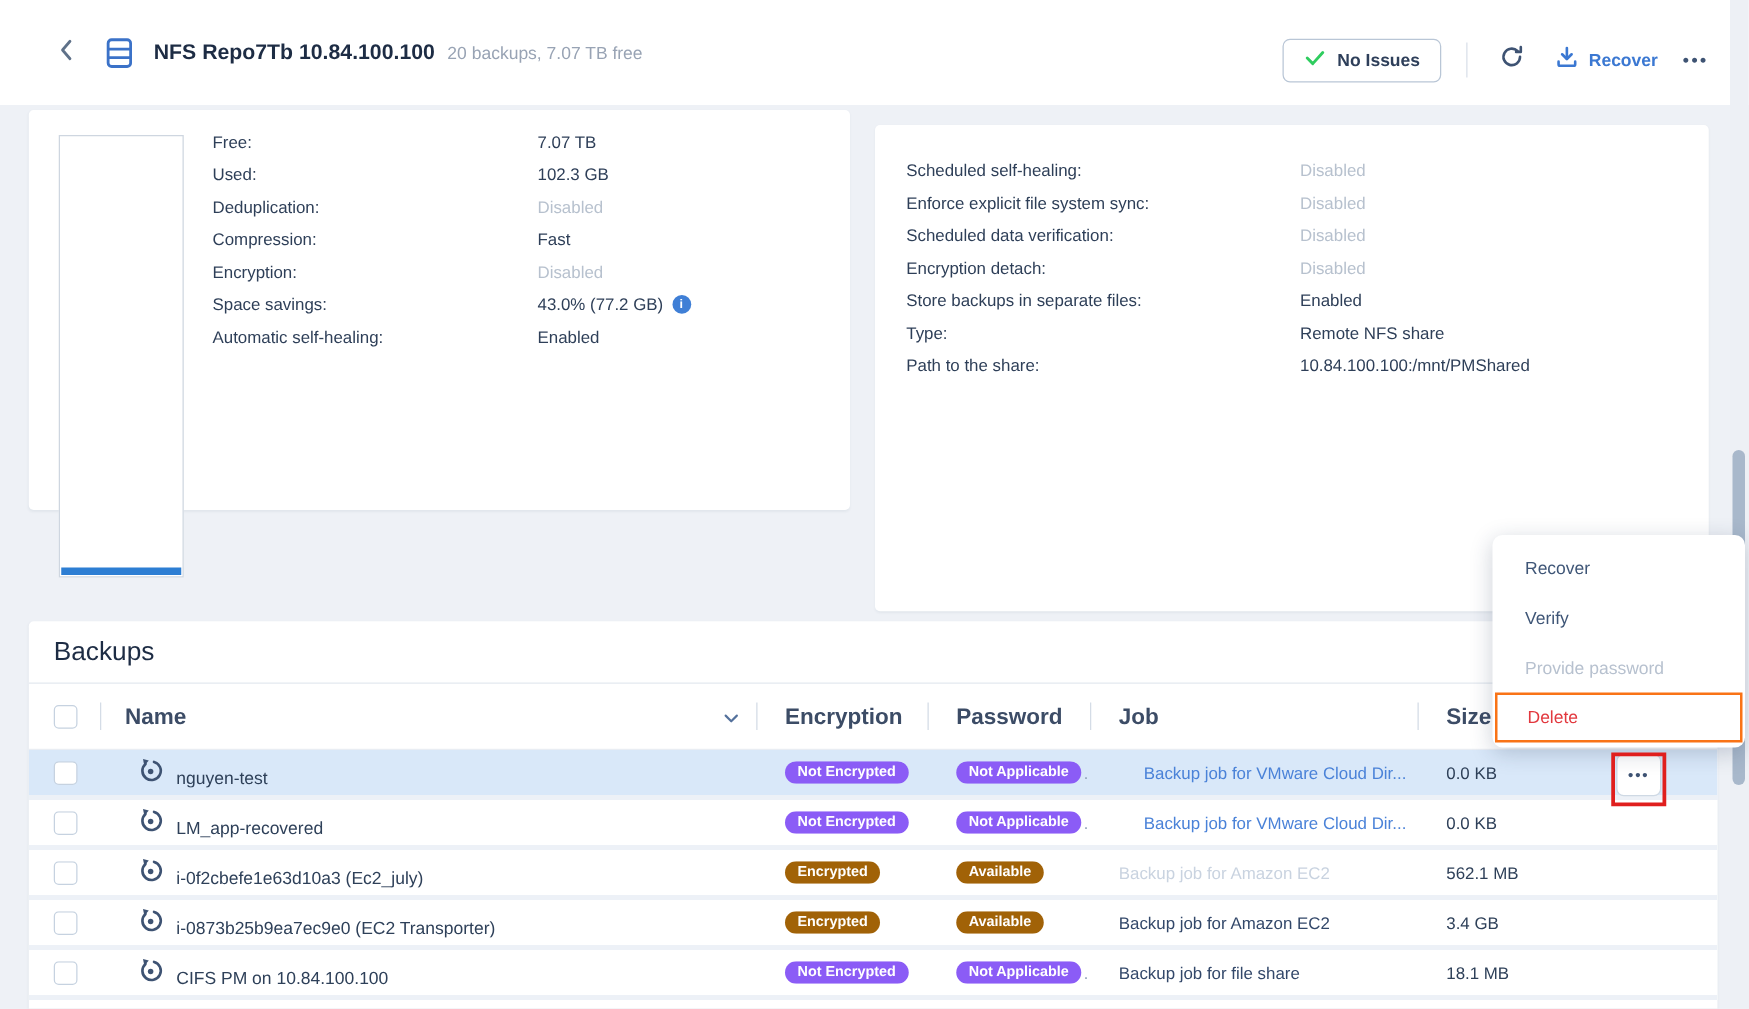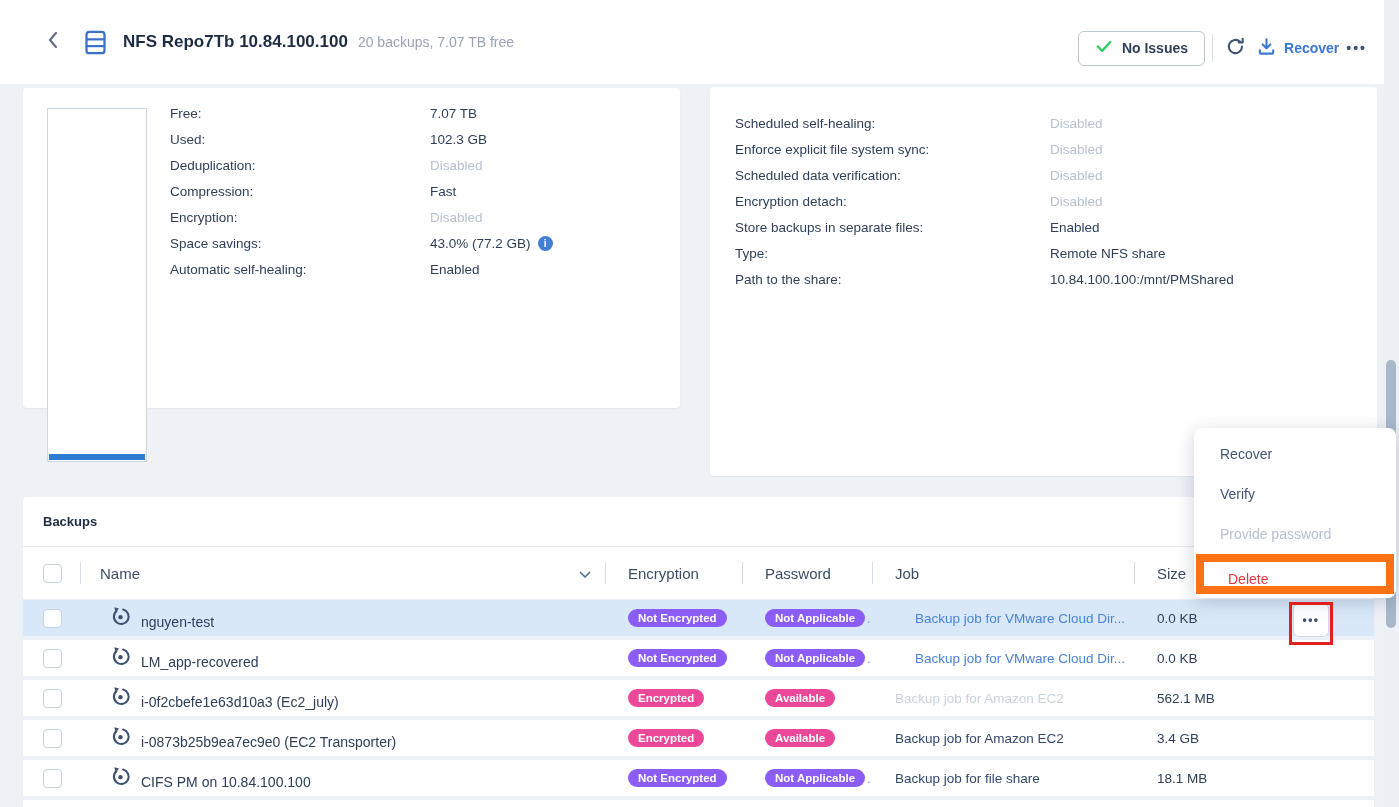--- a/index.html
+++ b/index.html
@@ -7,79 +7,79 @@
   body { font-family:"Liberation Sans","DejaVu Sans",sans-serif; background:#eef1f6; position:relative; overflow:hidden; color:#2e3f58; }
   .page { position:absolute; inset:0; }
 
   
   .topbar { position:absolute; left:0; top:0; width:1399px; height:84px; background:#ffffff; display:flex; align-items:center; }
   .tb-left { display:flex; align-items:center; position:absolute; left:40px; top:0; height:84px; }
   .back-btn { width:26px; height:26px; display:flex; align-items:center; justify-content:center; cursor:pointer; }
   .repo-icon { margin-left:16px; display:flex; align-items:center; }
   .page-title { margin-left:14px; font-size:17px; font-weight:700; color:#1d2c44; }
   .page-subtitle { margin-left:10px; font-size:14px; color:#98a3b4; }
-  .tb-right { position:absolute; right:32px; top:0; height:96px; display:flex; align-items:center; gap:7px; }
+  .tb-right { position:absolute; right:32px; top:0; height:96px; display:flex; align-items:center; gap:20px; }
   .no-issues-btn { display:flex; align-items:center; gap:9px; border:1px solid #b9c6d6; border-radius:6px; background:#fff; height:35px; padding:0 16px; cursor:pointer; }
   .no-issues-label { font-size:14px; font-weight:700; color:#2e3f5a; }
   .tb-divider { width:1px; height:28px; background:#d9e0e9; }
   .icon-btn { display:flex; align-items:center; justify-content:center; width:30px; height:30px; cursor:pointer; }
   .recover-btn { display:flex; align-items:center; gap:8px; cursor:pointer; }
   .recover-label { font-size:14px; font-weight:700; color:#3b78d2; }
   .more-dots { font-size:14px; letter-spacing:2px; color:#3e5373; font-weight:700; cursor:pointer; }
 
   
   .card { position:absolute; background:#fff; border-radius:4px; box-shadow:0 1px 2px rgba(40,60,90,0.06); }
   .card-summary { left:23px; top:88px; width:657px; height:320px; }
-  .card-settings { left:700px; top:87px; width:667px; height:389px;margin-left:10px; }
+  .card-settings { left:700px; top:100px; width:667px; height:389px; }
   .gauge { position:absolute; left:24px; top:20px; width:100px; height:354px; border:1px solid #ced6e0; background:#fff; }
   .gauge-used { position:absolute; left:1px; right:1px; bottom:1px; height:6px; background:#2d7ed3; }
   .kv-list { position:absolute; }
   .kv-summary { left:147px; top:0; right:16px; padding-top:12px; }
   .kv-settings { left:25px; top:0; right:16px; padding-top:23px; }
   .kv-row { display:flex; height:26px; align-items:center; font-size:13.5px; }
   .kv-label { width:260px; color:#2e3f58; }
   .kv-settings .kv-label { width:315px; }
   .kv-value { color:#2e3f58; display:flex; align-items:center; gap:7px; }
   .kv-value.muted { color:#b7c1ce; }
   .info-icon { display:inline-flex; width:15px; height:15px; border-radius:50%; background:#3f7fd6; color:#fff; font-size:10px; font-weight:700; align-items:center; justify-content:center; font-style:normal; }
 
   
   .card-backups { left:23px; top:497px; width:1351px; height:310px; overflow:hidden; border-radius:4px 4px 0 0; }
-  .backups-heading { height:50px; line-height:50px; padding-left:20px; font-size:13px; font-weight:700; color:#1d2c44; border-bottom:1px solid #e4e9f0; }
+  .backups-heading { height:50px; line-height:50px; padding-left:20px; font-size:21px; font-weight:400; color:#1d2c44; border-bottom:1px solid #e4e9f0; }
   .grid-row { display:grid; grid-template-columns:57px 525px 137px 130px 262px 135px 1fr; align-items:center; }
   .t-header { height:53px; border-bottom:1px solid #e9edf3; }
-  .th { position:relative; height:100%; display:flex; align-items:center; font-size:15px; font-weight:400; color:#3c4c66; padding-left:23px; }
+  .th { position:relative; height:100%; display:flex; align-items:center; font-size:18px; font-weight:700; color:#3c4c66; padding-left:23px; }
   .th.sep::before { content:""; position:absolute; left:0; top:50%; transform:translateY(-50%); width:1px; height:22px; background:#d4dce6; }
   .th-check { padding-left:20px; }
   .th-name { padding-left:20px; padding-right:14px; }
   .checkbox { width:19px; height:19px; border:1px solid #c6d2e0; border-radius:4px; background:#fff; cursor:pointer; }
   .t-row { height:40px; border-bottom:4px solid #edf1f7; background:#fff; position:relative; }
   .t-row.selected { background:#d9e8f9; }
   .cell { display:flex; align-items:center; overflow:hidden; white-space:nowrap; }
   .cell-check { padding-left:20px; }
   .cell-name { padding-left:30px; gap:10px; font-size:14px; color:#2e4059;align-items:flex-end; }
   .cell-pad { padding-left:23px; }
   .pill { display:inline-block; padding:3px 10px; border-radius:20px; font-size:11.5px; font-weight:700; color:#fff; white-space:nowrap; }
   .pill.gray { background:#8b5cf6; }
-  .pill.green { background:#ec4899; }
+  .pill.green { background:#a16207; }
   .trunc { color:#8fa0b5; font-size:13px; margin-left:2px; }
   .job { font-size:13.5px; overflow:hidden; text-overflow:clip; white-space:nowrap; }
   .job.link { color:#4a82d8; cursor:pointer;margin-left:20px; }
   .job.muted { color:#c9d3e0; }
   .job.dark { color:#33486a; cursor:pointer; }
   .size-val { font-size:13.5px; color:#2e4059; }
   .actions-btn { position:absolute; left:1270px; top:3px; width:36px; height:34px; background:#fff; border:1px solid #cfd9e4; border-radius:6px; display:flex; align-items:center; justify-content:center; cursor:pointer; font-size:12px; letter-spacing:1.5px; color:#3e5373; font-weight:700; }
 
   
   .popup-menu { position:absolute; left:1194px; top:428px; width:202px; height:170px; background:#fff; border-radius:8px; box-shadow:0 4px 18px rgba(30,50,80,0.22); z-index:20; padding-top:6px; }
   .menu-item { height:40px; line-height:40px; padding-left:26px; font-size:14px; cursor:pointer; }
   .menu-item.normal { color:#3f5677; }
   .menu-item.disabled { color:#b7c1cf; cursor:default; }
   .menu-item.danger { color:#e2383e; }
-  .menu-item.annotated { border:8px solid #f97316; margin:0 2px; line-height:34px; padding-left:24px; }
+  .menu-item.annotated { border:2px solid #f97316; margin:0 2px; line-height:34px; padding-left:24px; }
 
   
   .annotation-box { position:absolute; border:3px solid #e01f1e; z-index:30; pointer-events:none; }
   .anno-actions { left:1289px; top:602px; width:44px; height:43px; }
 
   
   .page-scroll-track { position:absolute; right:0; top:0; width:15px; height:807px; background:#edf0f5; z-index:5; }
   .page-scroll-thumb { position:absolute; left:1386px; top:360px; width:10px; height:268px; background:#a8b8cb; border-radius:5px; z-index:6; cursor:pointer; }
 </style>
 </head>

